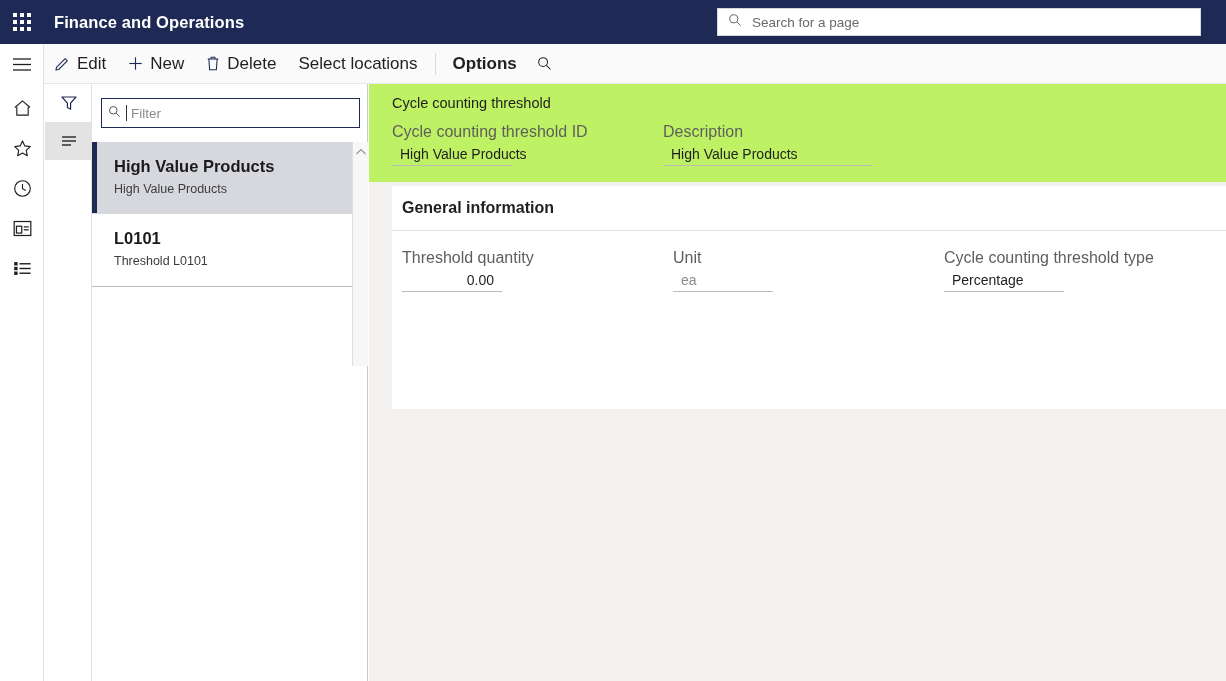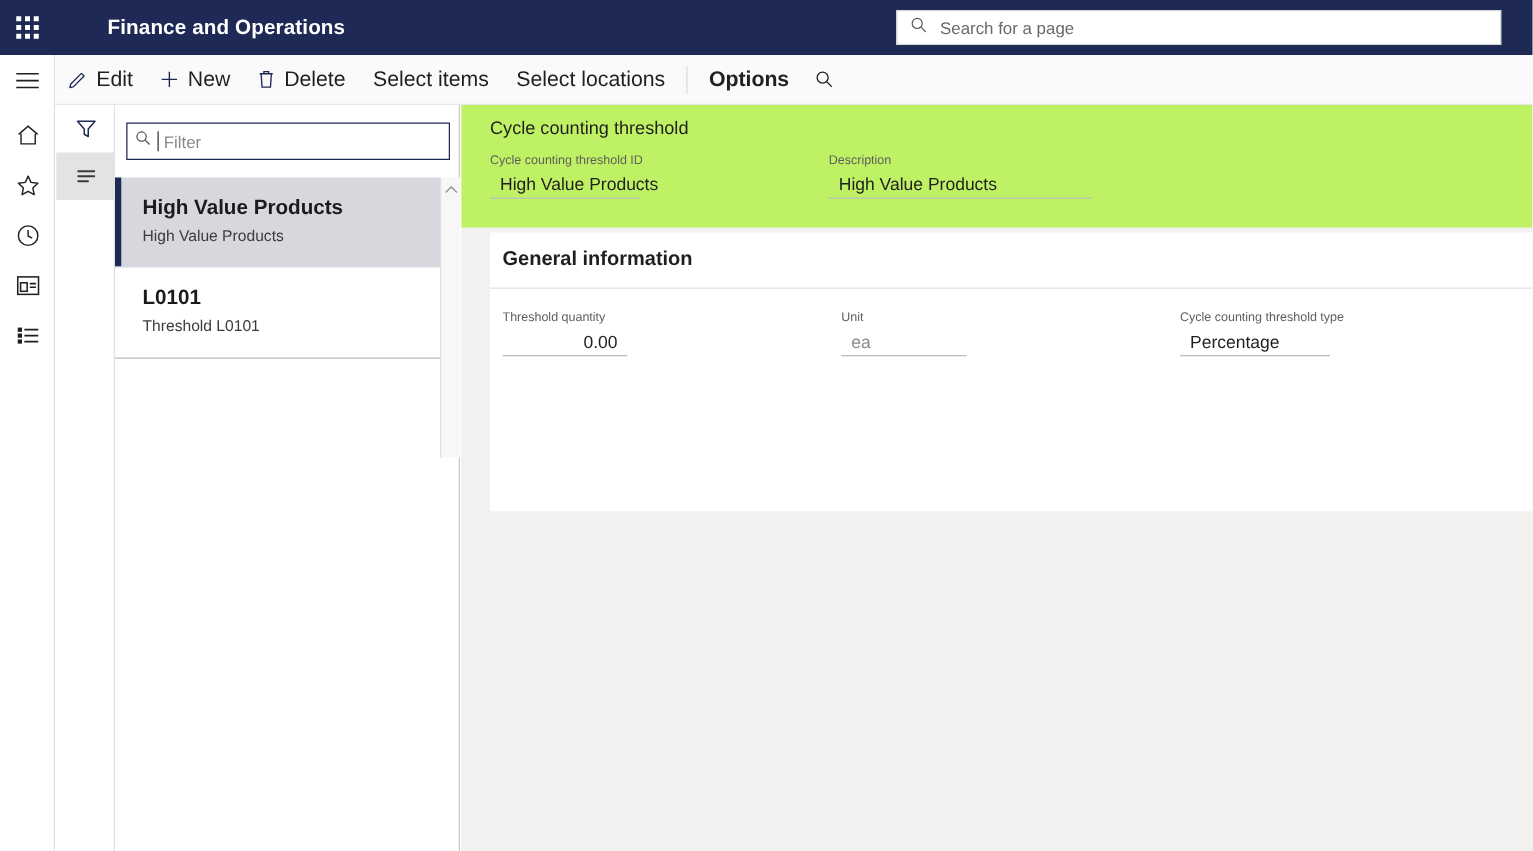--- a/index.html
+++ b/index.html
@@ -10,21 +10,21 @@
     overflow: hidden;
     font-family: "Liberation Sans", sans-serif;
     background: #ffffff;
   }
 
   
   .topbar {
     position: absolute; top: 0; left: 0;
     width: 1226px; height: 44px;
     background: #1e2a55;
-    display: flex; align-items: center; gap: 32px;
+    display: flex; align-items: center;
   }
   .waffle {
     width: 44px; height: 44px;
     display: flex; align-items: center; justify-content: center;
     cursor: pointer;
   }
   .waffle-grid {
     display: grid;
     grid-template-columns: repeat(3, 4px);
     grid-template-rows: repeat(3, 4px);
@@ -175,21 +175,21 @@
     width: 857px; height: 98px;
     background: #bef264;
   }
   .hdr-title {
     position: absolute; left: 23px; top: 11px;
     font-size: 14.5px; color: #201f1e;
   }
   .hdr-fields { position: absolute; left: 23px; top: 39px; display: flex; }
   .fld { margin-right: 15px; }
   .fld-label {
-    font-size: 10px; color: #605e5c; margin-bottom: 3px;
+    font-size: 16px; color: #605e5c; margin-bottom: 3px;
     white-space: nowrap;
   }
   .fld-value {
     font-size: 14px; color: #201f1e;
     border-bottom: 1px solid #bdbdbd;
     padding: 2px 8px 3px 8px;
     white-space: nowrap;
   }
   .fld-value.placeholder { color: #8a8a8a; }
   .fld-value.right { text-align: right; }
@@ -318,23 +318,20 @@
     <span class="glyph">
       <svg width="14" height="15" viewBox="0 0 14 16">
         <path d="M1.4 3.2 H12.6" stroke="#1e2a55" stroke-width="1.15"></path>
         <path d="M2.6 3.2 L3.4 14.6 H10.6 L11.4 3.2" fill="none" stroke="#1e2a55" stroke-width="1.15"></path>
         <path d="M5 3.2 V1.4 H9 V3.2" fill="none" stroke="#1e2a55" stroke-width="1.15"></path>
       </svg>
     </span>
     <span>Delete</span>
   </div>
 
-  <div class="cmd-btn">
-    <span>Select items</span>
-  </div>
 
   <div class="cmd-btn">
     <span>Select locations</span>
   </div>
 
   <div class="cmd-sep"></div>
 
   <div class="cmd-btn bold">
     <span>Options</span>
   </div>

